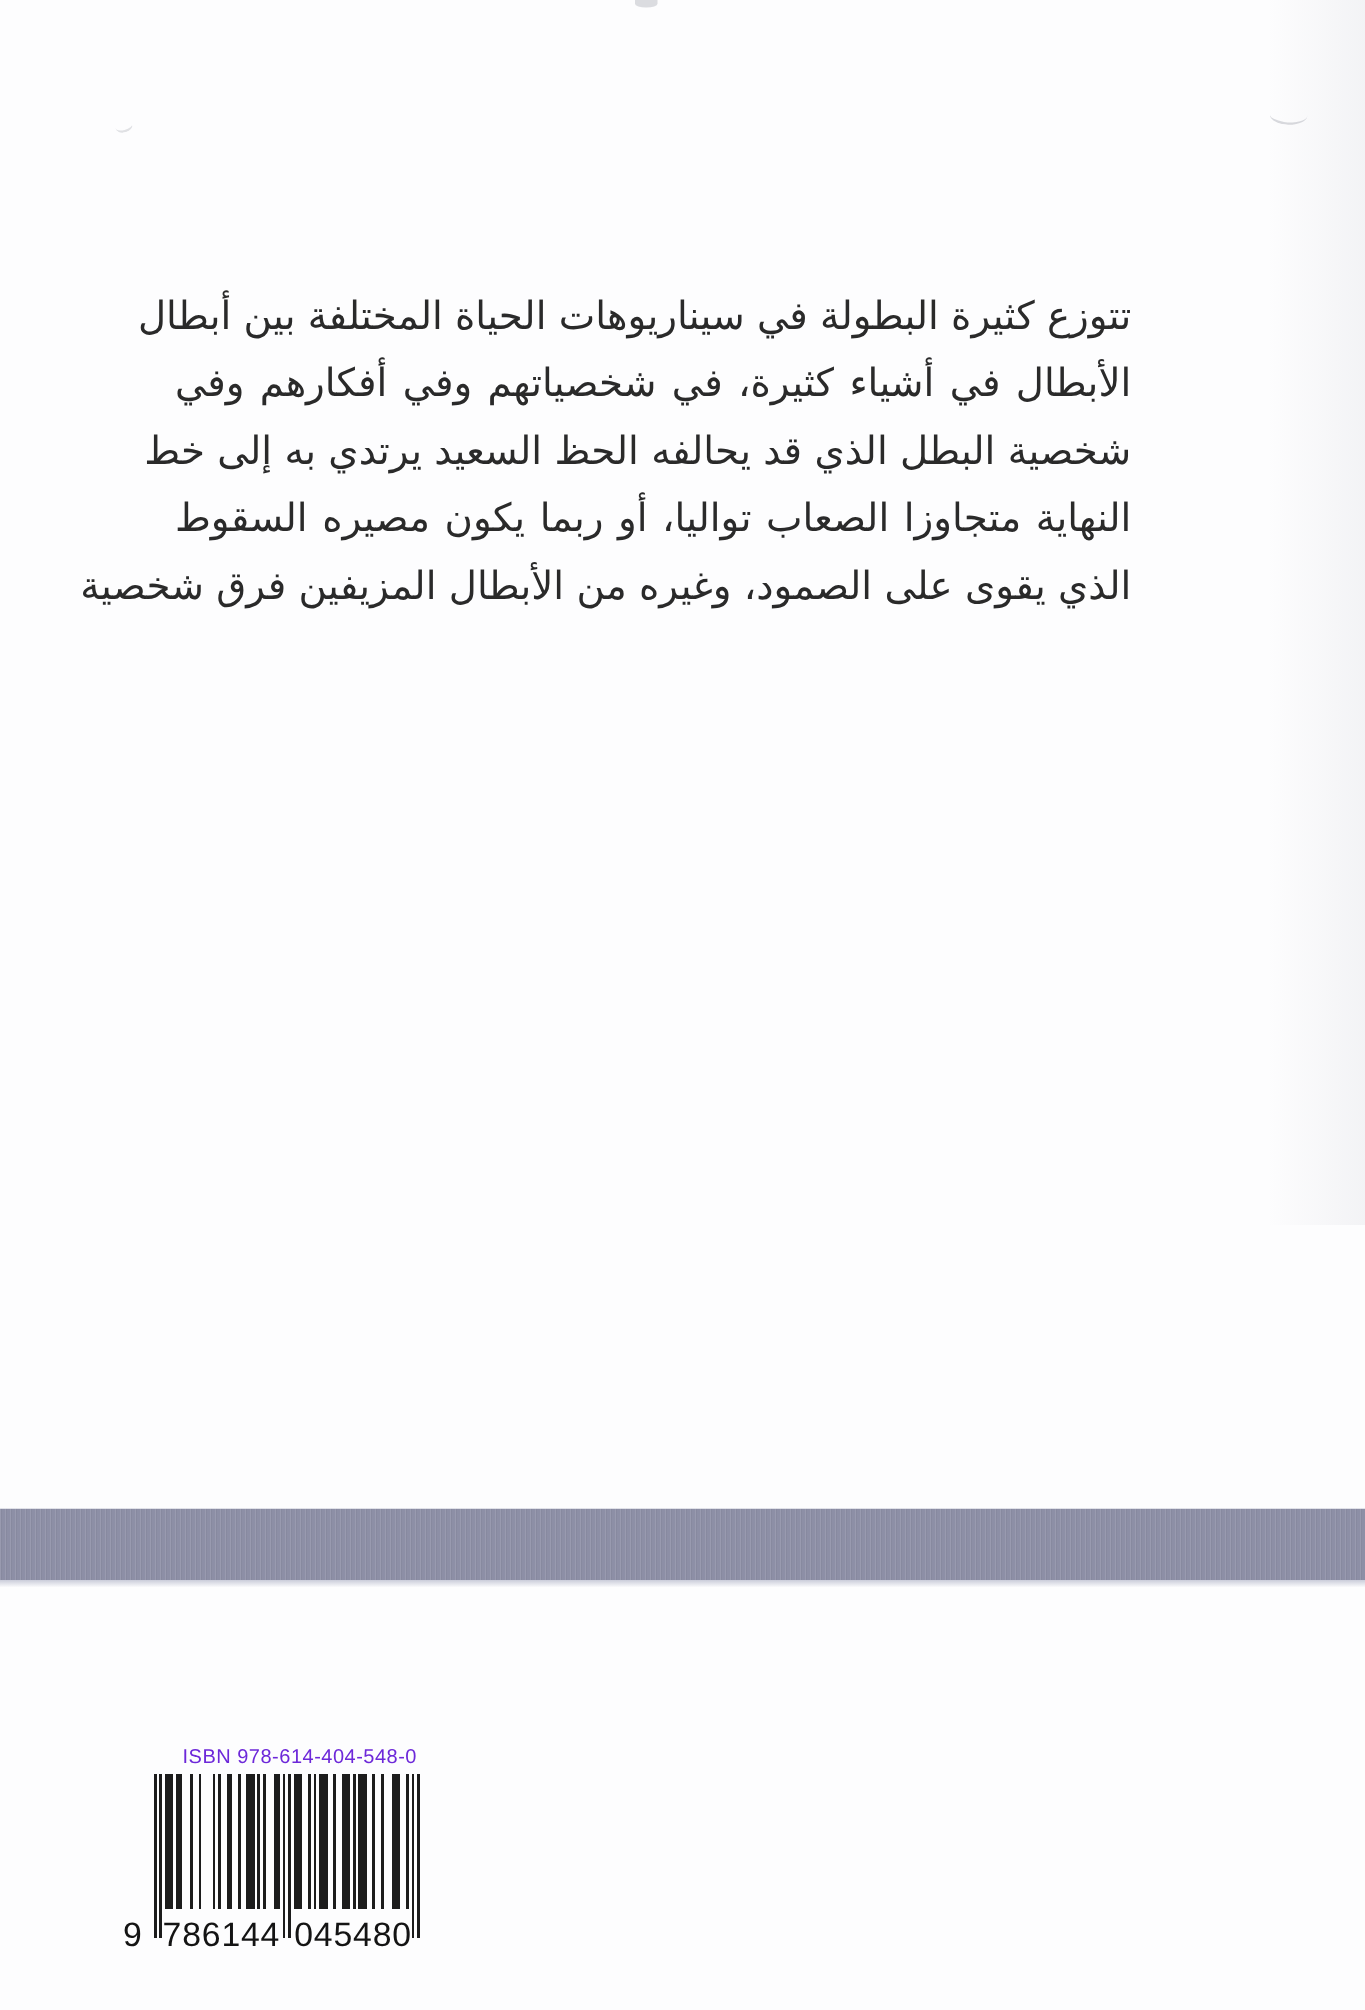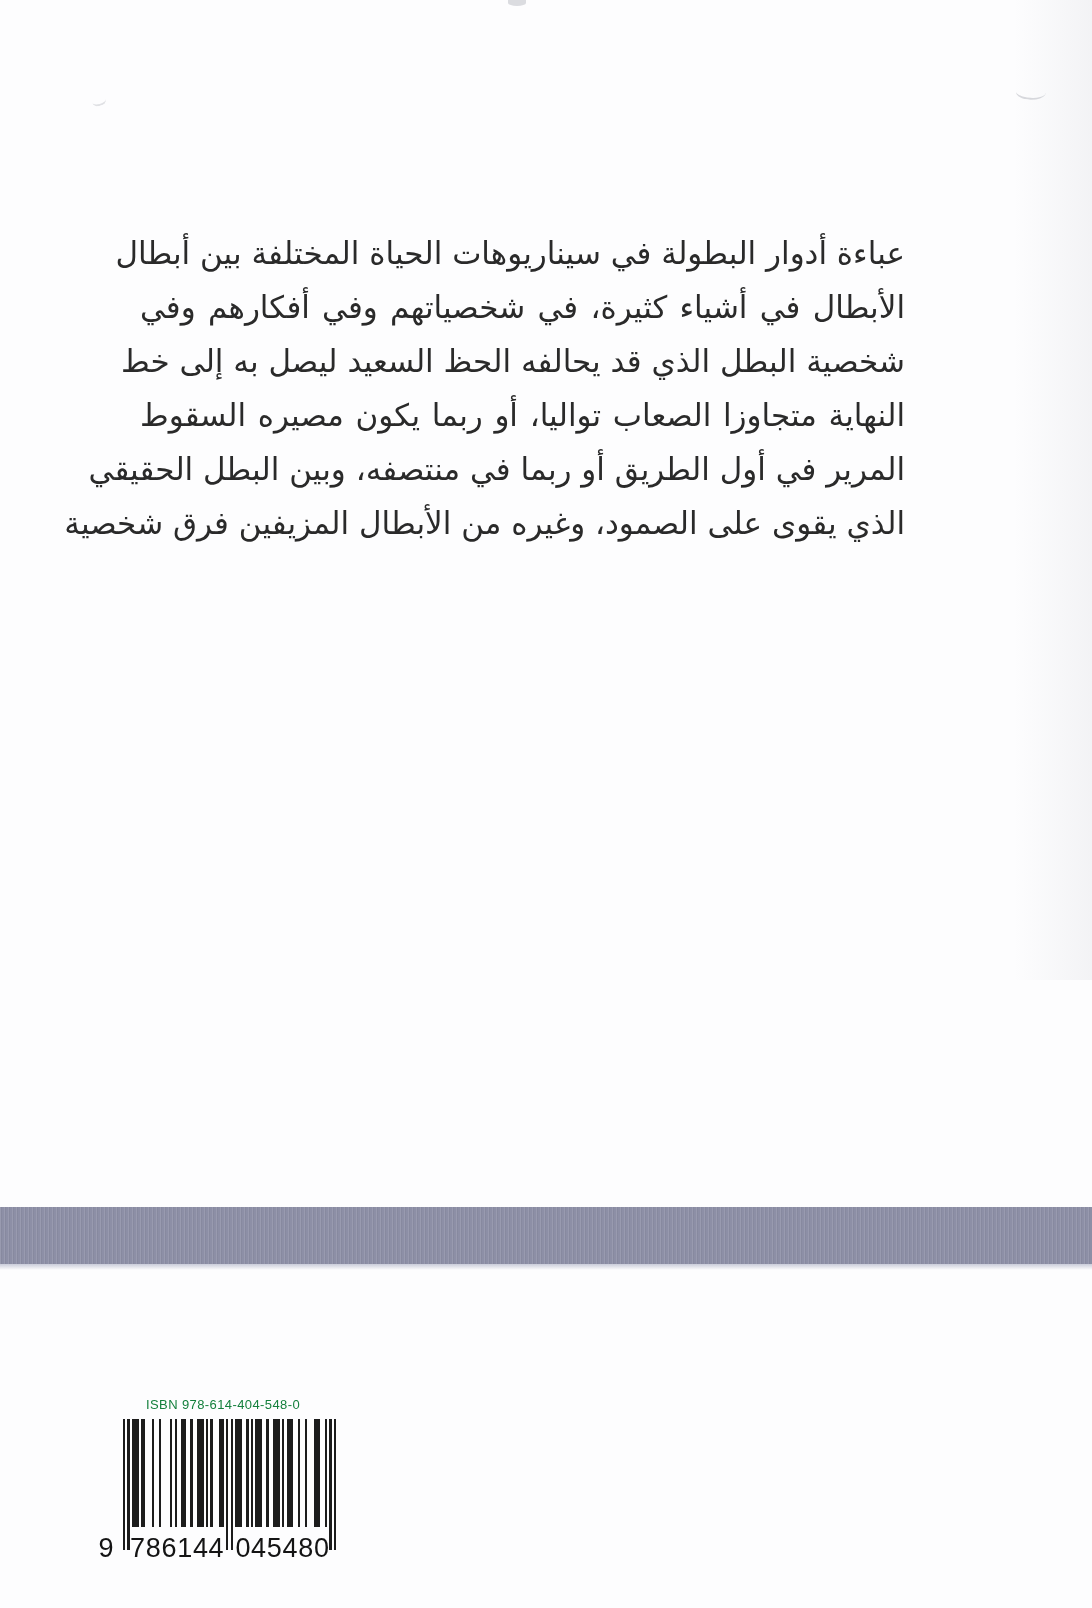--- a/index.html
+++ b/index.html
@@ -36,21 +36,21 @@
   }
   .band-fade{
     position:absolute;left:0;top:1264px;width:1092px;height:6px;
     background:linear-gradient(to bottom, rgba(160,164,188,0.55), rgba(160,164,188,0));
   }
 
   
   .isbn-label{
     position:absolute;left:146px;top:1397px;
     font-family:"Liberation Sans", sans-serif;
-    font-size:13px;letter-spacing:0.4px;color:#15803d;
+    font-size:16px;letter-spacing:0.4px;color:#6d28d9;
     white-space:nowrap;
   }
   .barcode-svg{
     position:absolute;left:90px;top:1419px;
   }
 
   
   .speck-top{
     position:absolute;left:508px;top:0;width:18px;height:6px;
     background:#cfd0d6;border-radius:0 0 50% 50%;opacity:.75;
@@ -71,25 +71,24 @@
     border-radius:0 0 50% 50%;
     transform:rotate(-14deg);
   }
 </style>
 </head>
 <body style="background: rgb(253, 253, 254);">
 
 <div class="cover">
 
   <div class="blurb" style="color: rgb(42, 42, 42);">
-      <div class="line">عباءة أدوار البطولة في سيناريوهات الحياة المختلفة بين أبطال</div>
+      <div class="line">تتوزع كثيرة البطولة في سيناريوهات الحياة المختلفة بين أبطال</div>
       <div class="line">الأبطال في أشياء كثيرة، في شخصياتهم وفي أفكارهم وفي</div>
-      <div class="line">شخصية البطل الذي قد يحالفه الحظ السعيد ليصل به إلى خط</div>
+      <div class="line">شخصية البطل الذي قد يحالفه الحظ السعيد يرتدي به إلى خط</div>
       <div class="line">النهاية متجاوزا الصعاب تواليا، أو ربما يكون مصيره السقوط</div>
-      <div class="line">المرير في أول الطريق أو ربما في منتصفه، وبين البطل الحقيقي</div>
       <div class="line">الذي يقوى على الصمود، وغيره من الأبطال المزيفين فرق شخصية</div>
     </div>
 
   <div class="band" style="background: repeating-linear-gradient(90deg, rgba(255, 255, 255, 0.1) 0px, rgba(255, 255, 255, 0.1) 1px, rgba(0, 0, 0, 0.04) 1px, rgba(0, 0, 0, 0.04) 2px, rgba(0, 0, 0, 0) 2px, rgba(0, 0, 0, 0) 4px), rgb(141, 143, 166);"></div>
   <div class="band-fade"></div>
 
   <div class="isbn-label">ISBN 978-614-404-548-0</div>
   <svg class="barcode-svg" width="256" height="148" viewBox="0 0 256 148">
       <rect x="33.00" y="0" width="2.24" height="131" fill="#1c1c1c" shape-rendering="crispEdges"></rect>
       <rect x="37.48" y="0" width="2.24" height="131" fill="#1c1c1c" shape-rendering="crispEdges"></rect>

